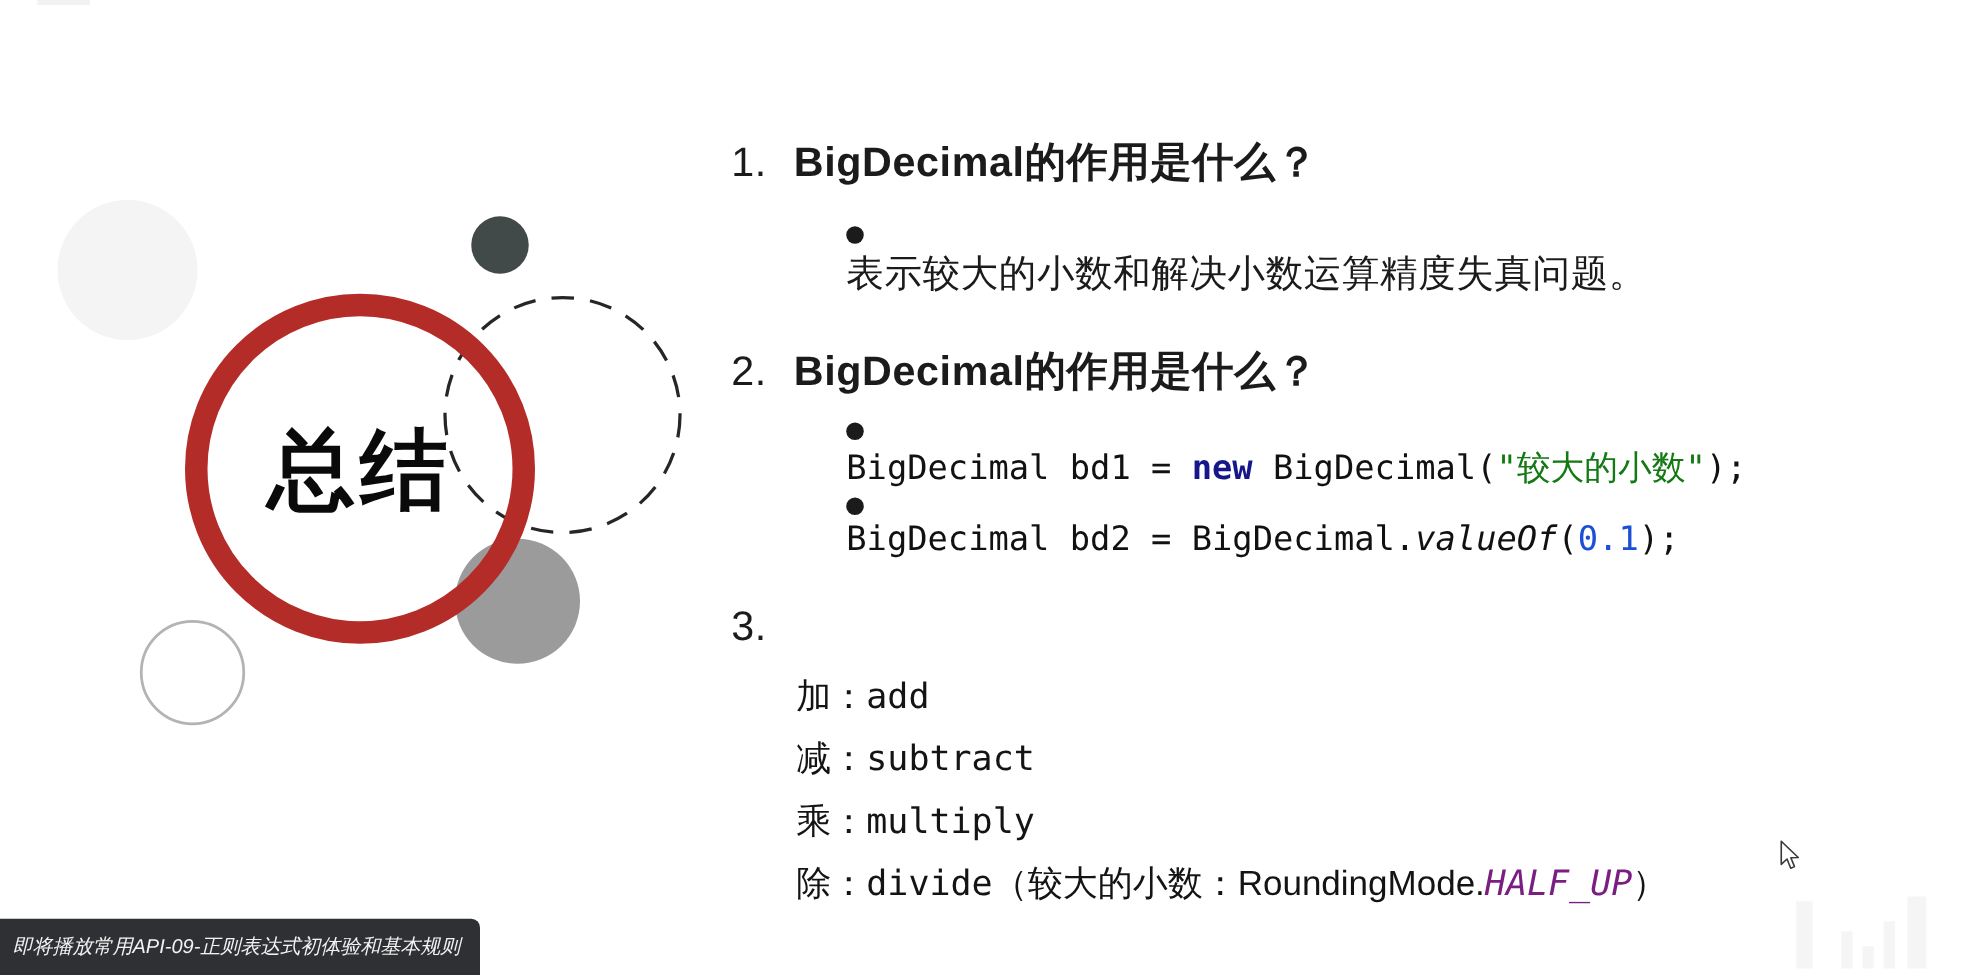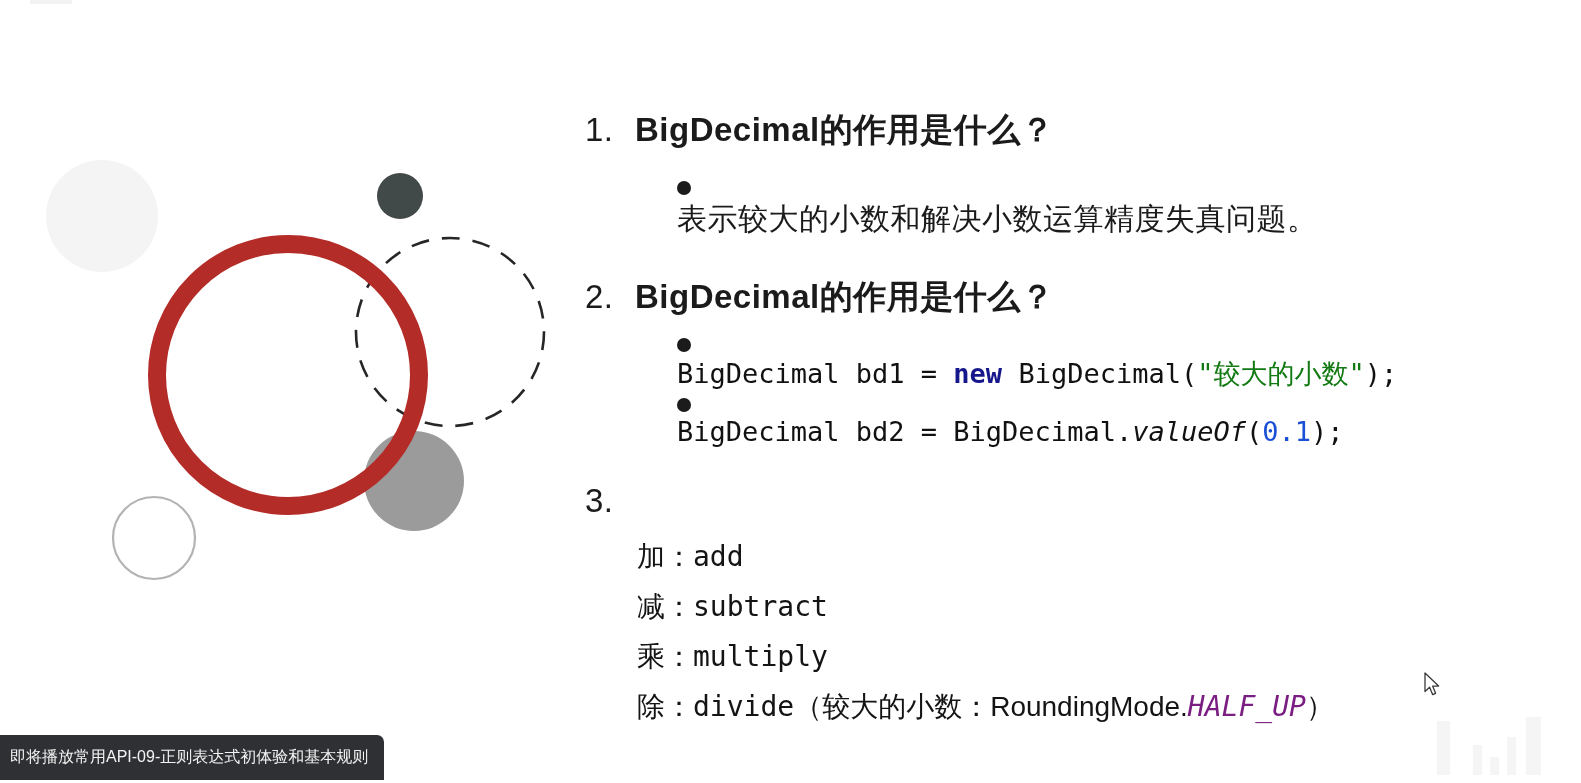--- a/index.html
+++ b/index.html
@@ -117,20 +117,21 @@
     height: 45px;
     padding: 0 16px 0 10px;
     background: #2f3033;
     border-top-right-radius: 7px;
     display: flex;
     align-items: center;
     color: #f2f2f2;
     font-size: 16px;
     letter-spacing: 0px;
     font-family: "Liberation Sans", "DejaVu Sans", sans-serif;
+    font-style: italic;
   }
 
   
   #cursor {
     position: absolute;
     left: 1424px;
     top: 672px;
     width: 18px;
     height: 26px;
   }
@@ -163,20 +164,21 @@
 
   <div id="decor">
     <svg width="600" height="640" viewBox="0 0 600 640" xmlns="http://www.w3.org/2000/svg">
       <circle cx="102" cy="216" r="56" fill="#f4f4f4"></circle>
       <circle cx="450" cy="332" r="94" fill="none" stroke="#262626" stroke-width="2.6" stroke-dasharray="18 13"></circle>
       <circle cx="400" cy="196" r="23" fill="#414a48"></circle>
       <circle cx="414" cy="481" r="50" fill="#9b9b9b"></circle>
       <circle cx="154" cy="538" r="41" fill="none" stroke="#b3b3b3" stroke-width="2.2"></circle>
       <circle cx="288" cy="375" r="131" fill="none" stroke="#b42c28" stroke-width="18"></circle>
     </svg>
+    <div class="summary-word">总结</div>
   </div>
 
   <div id="content">
 
     <div class="qline">
       <span class="qnum">1.</span>
       <span class="qtext">BigDecimal的作用是什么？</span>
     </div>
 
     <div class="gap-a"></div>

